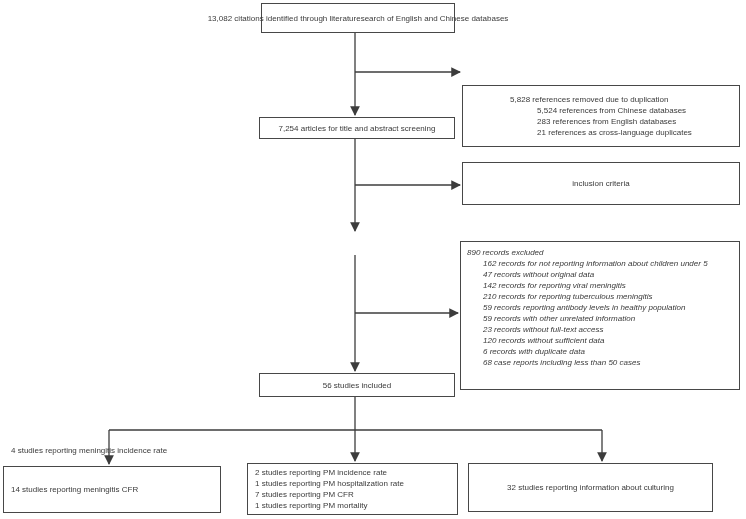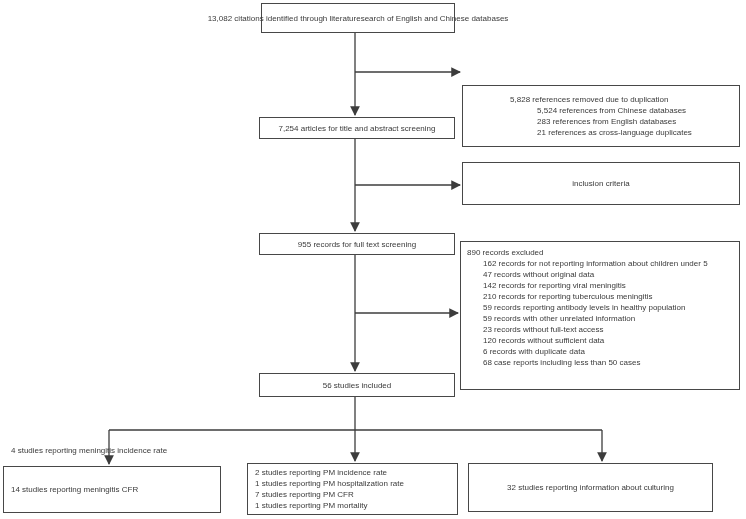--- a/index.html
+++ b/index.html
@@ -10,21 +10,21 @@
   }
   .connectors{position:absolute;left:0;top:0;width:746px;height:519px;pointer-events:none;}
   .box{
     position:absolute;border:1.2px solid #474747;background:#fff;box-sizing:border-box;
   }
   .center-both{display:flex;flex-direction:row;align-items:center;justify-content:center;text-align:center;}
   .vcenter-left{display:flex;flex-direction:column;justify-content:center;text-align:left;padding-left:7px;padding-right:4px;}
   .hang-center{display:flex;align-items:center;justify-content:center;}
   .hang-center .inner{text-align:left;}
   .hang-center .sub{padding-left:27px;}
-  .top-left{padding:5px 4px 0 6px;text-align:left;}
+  .top-left{padding:5px 4px 0 6px;text-align:left;font-style:italic;}
   .top-left .sub{padding-left:16px;}
   .line{white-space:nowrap;}
 </style>
 </head>
 <body>
 
 <div class="canvas">
 
   <svg class="connectors" viewBox="0 0 746 519" xmlns="http://www.w3.org/2000/svg">
     <defs>
@@ -49,23 +49,20 @@
 
   <div class="box center-both" style="left:261px;top:3px;width:194px;height:30px;">
     <div class="line">13,082 citations identified through literature</div>
     <div class="line">search of English and Chinese databases</div>
   </div>
 
   <div class="box center-both" style="left:259px;top:117px;width:196px;height:22px;">
     <div class="line">7,254 articles for title and abstract screening</div>
   </div>
 
-  <div class="box center-both" style="left:259px;top:233px;width:196px;height:22px;">
-    <div class="line">955 records for full text screening</div>
-  </div>
 
   <div class="box center-both" style="left:259px;top:373px;width:196px;height:24px;">
     <div class="line">56 studies included</div>
   </div>
 
   <div class="box hang-center" style="left:462px;top:40px;width:278px;height:62px;margin-top:45px;">
     <div class="inner">
       <div class="line">5,828 references removed due to duplication</div>
       <div class="line sub">5,524 references from Chinese databases</div>
       <div class="line sub">283 references from English databases</div>

